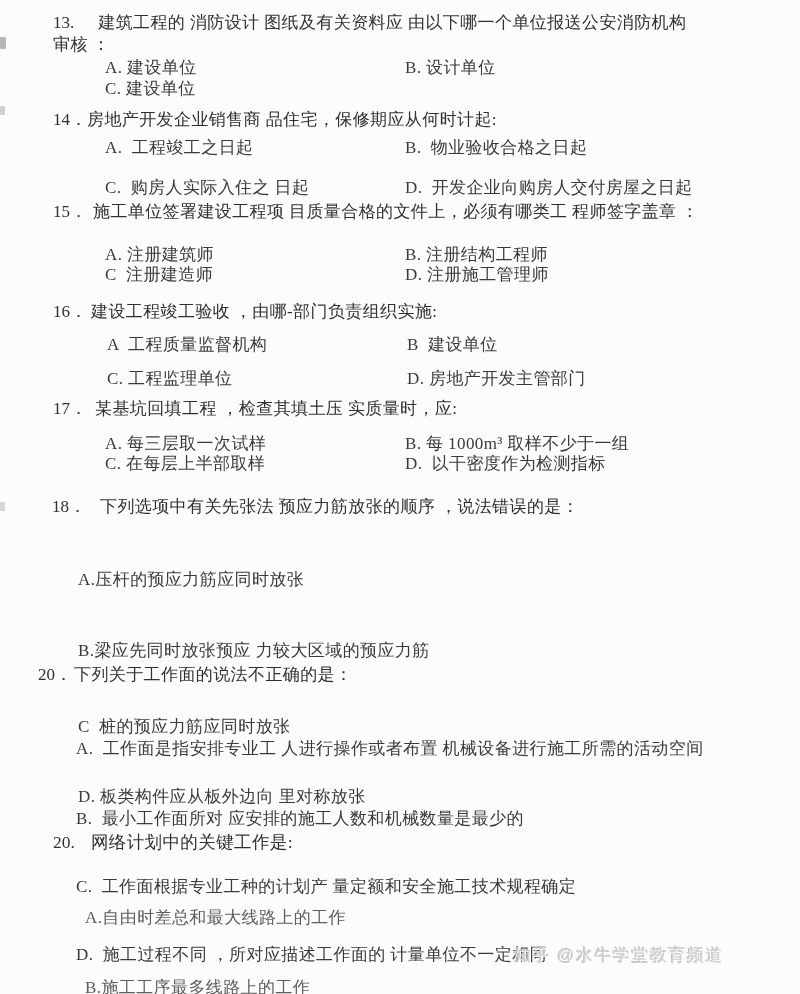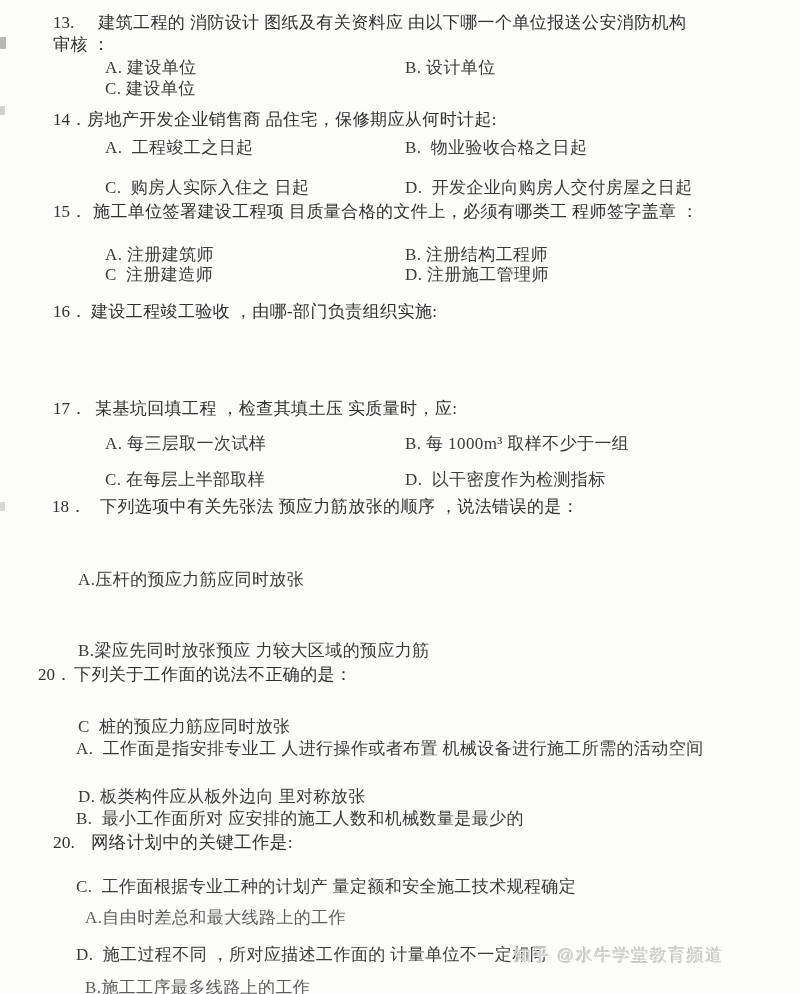--- a/index.html
+++ b/index.html
@@ -30,21 +30,21 @@
   .q14 .qnum{margin-right:0;}
   .q14 .opts{margin-top:7px;padding-left:52px;row-gap:20px;}
   .q15{top:201px;}
   .q15 .qnum{margin-right:6px;}
   .q15 .opts{margin-top:22px;padding-left:52px;}
   .q16{top:301px;}
   .q16 .qnum{margin-right:4px;}
   .q16 .opts{margin-top:12px;padding-left:54px;row-gap:14px;}
   .q17{top:398px;}
   .q17 .qnum{margin-right:8px;}
-  .q17 .opts{margin-top:14px;padding-left:52px;row-gap:16px;}
+  .q17 .opts{margin-top:14px;padding-left:52px;}
   .q18{top:496px;left:52px;}
   .q18 .qnum{margin-right:14px;}
   .q18 .opts{padding-left:26px;}
   .q18 .opt:nth-child(1){margin-top:12px;}
   .q18 .opt:nth-child(2){margin-top:11px;}
   .q18 .opt:nth-child(3){margin-top:16px;}
   .q18 .opt:nth-child(4){margin-top:10px;}
   .q19{top:664px;left:38px;width:748px;}
   .q19 .qnum{margin-right:2px;}
   .q19 .opts{padding-left:38px;}
@@ -105,20 +105,26 @@
     <div class="opts two-col">
       <div class="opt">A. 注册建筑师</div>
       <div class="opt">B. 注册结构工程师</div>
       <div class="opt">C  注册建造师</div>
       <div class="opt">D. 注册施工管理师</div>
     </div>
   </div>
 
   <div class="q q16">
     <div class="stem"><span class="qnum">16．</span><span>建设工程竣工验收 ，由哪-部门负责组织实施:</span></div>
+    <div class="opts two-col">
+      <div class="opt">A  工程质量监督机构</div>
+      <div class="opt">B  建设单位</div>
+      <div class="opt">C. 工程监理单位</div>
+      <div class="opt">D. 房地产开发主管部门</div>
+    </div>
   </div>
 
   <div class="q q17">
     <div class="stem"><span class="qnum">17．</span><span>某基坑回填工程 ，检查其填土压 实质量时，应:</span></div>
     <div class="opts two-col">
       <div class="opt">A. 每三层取一次试样</div>
       <div class="opt">B. 每 1000m³ 取样不少于一组</div>
       <div class="opt">C. 在每层上半部取样</div>
       <div class="opt">D.  以干密度作为检测指标</div>
     </div>

